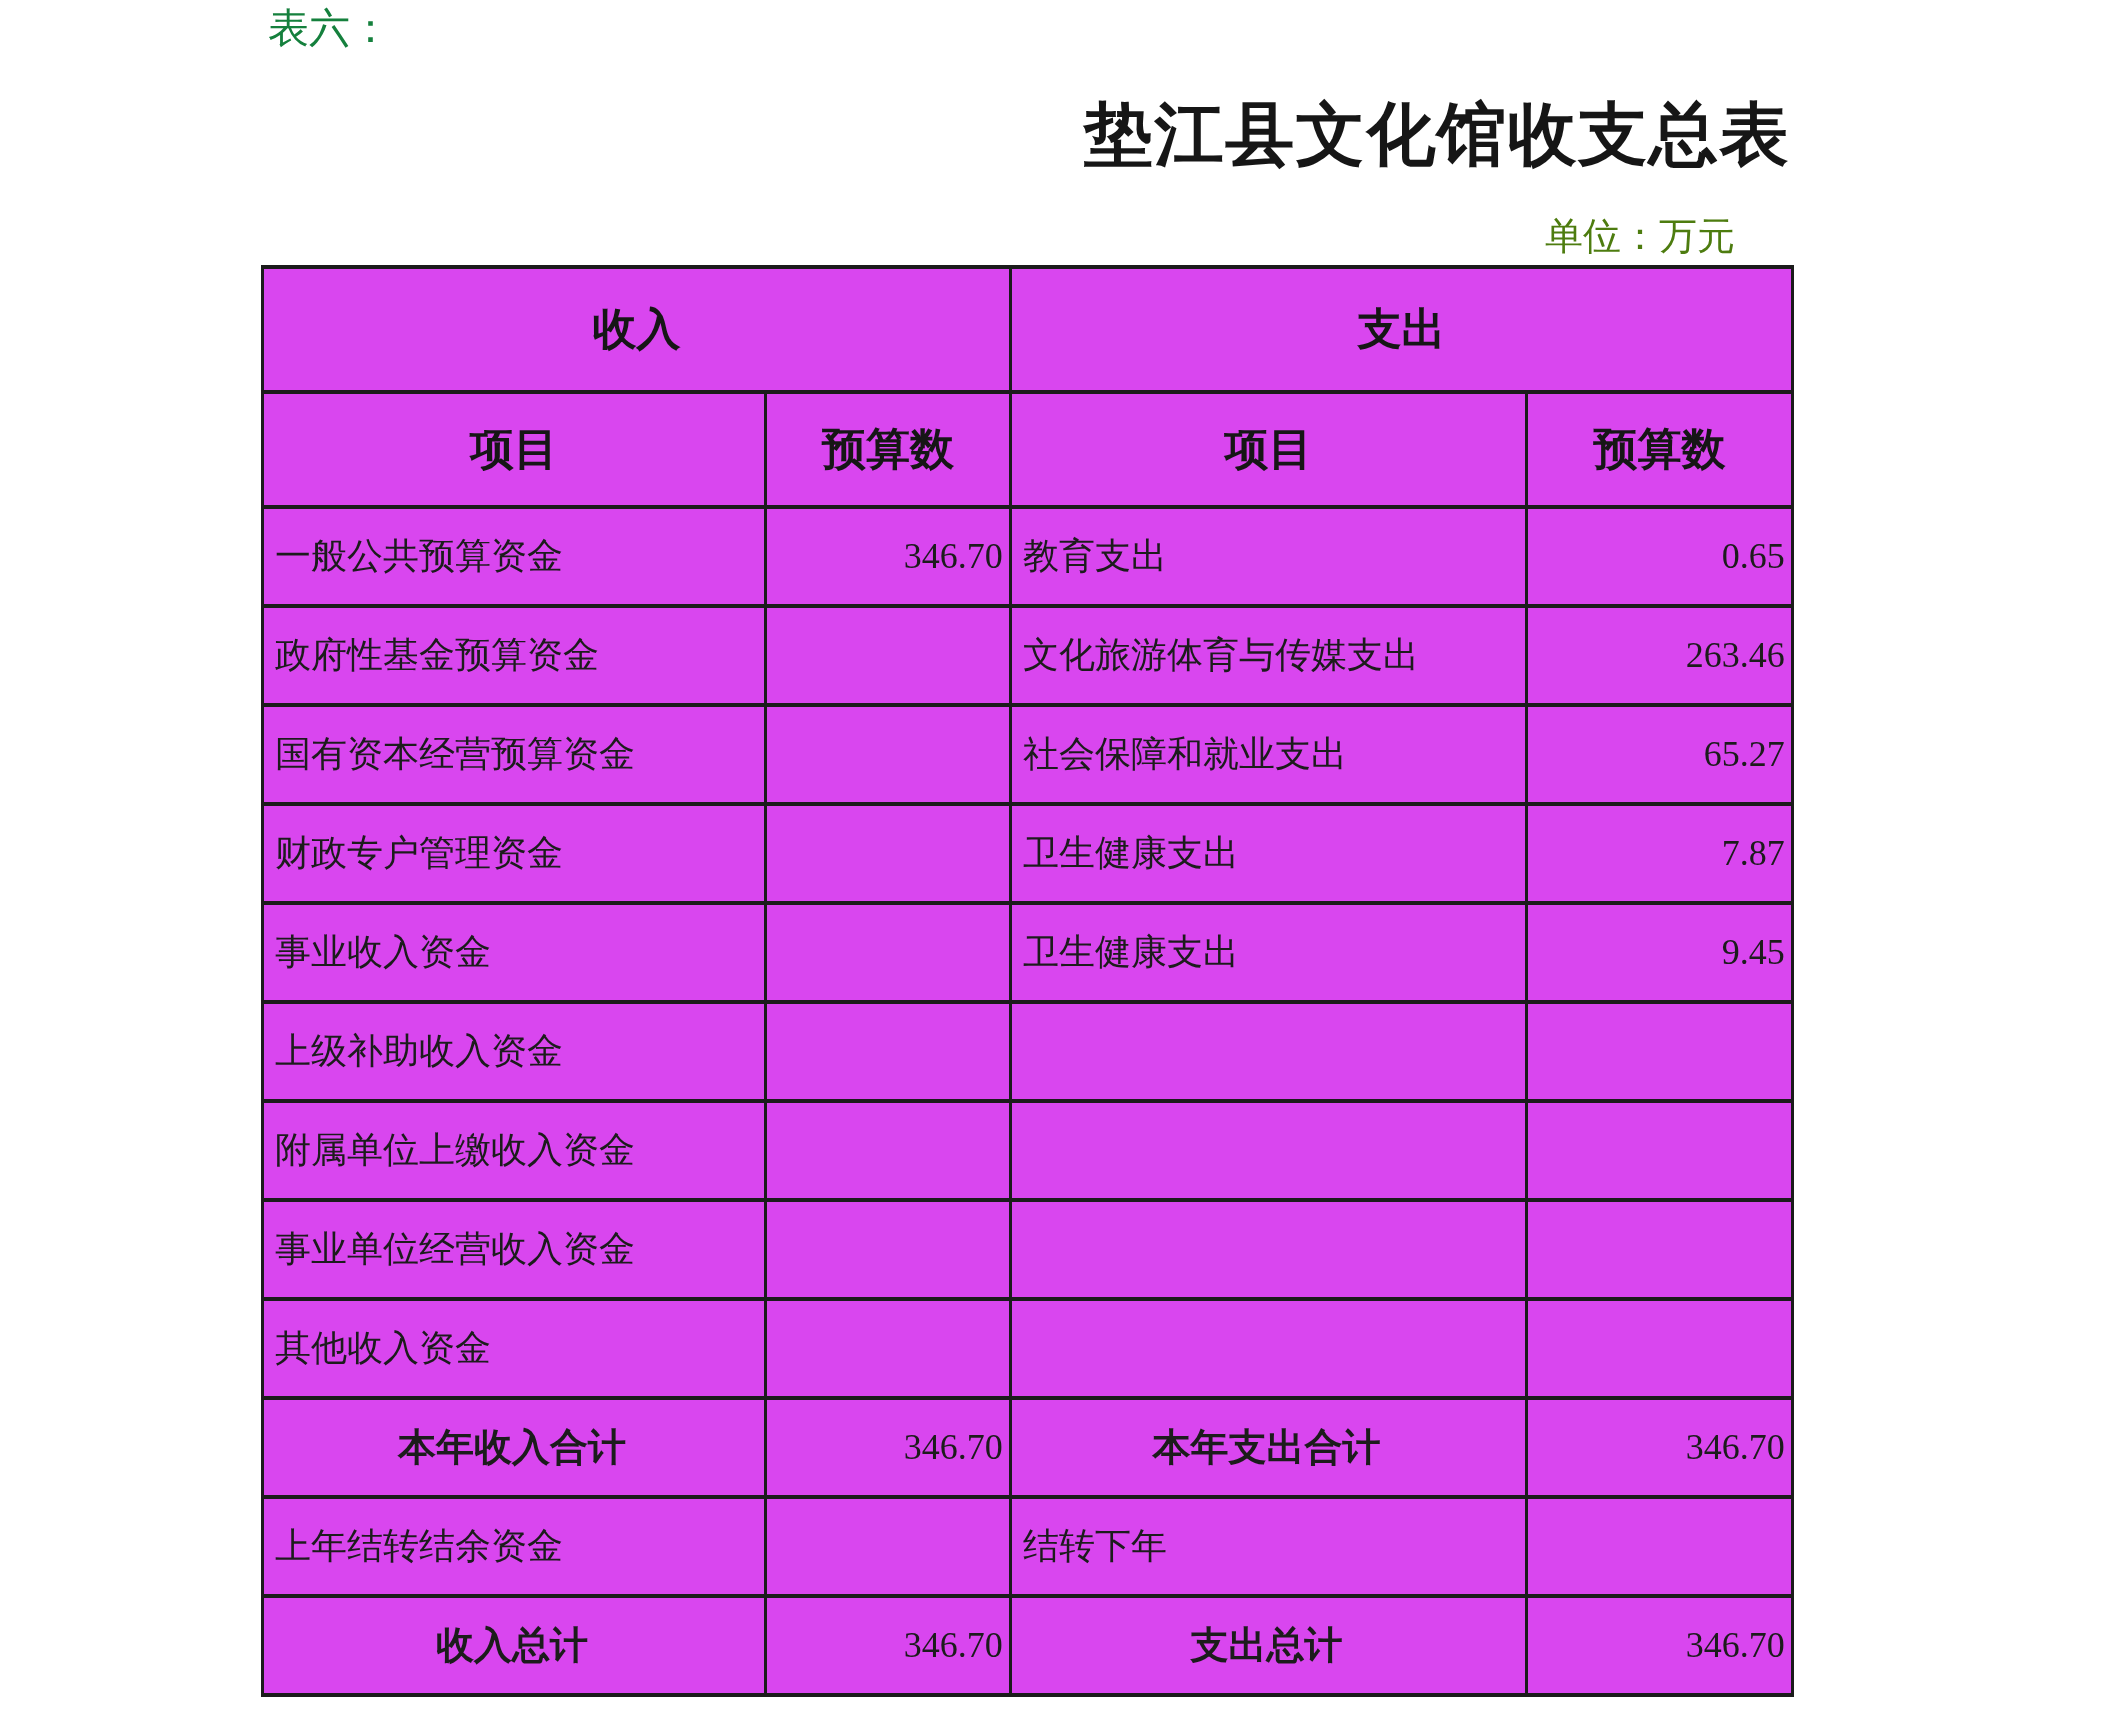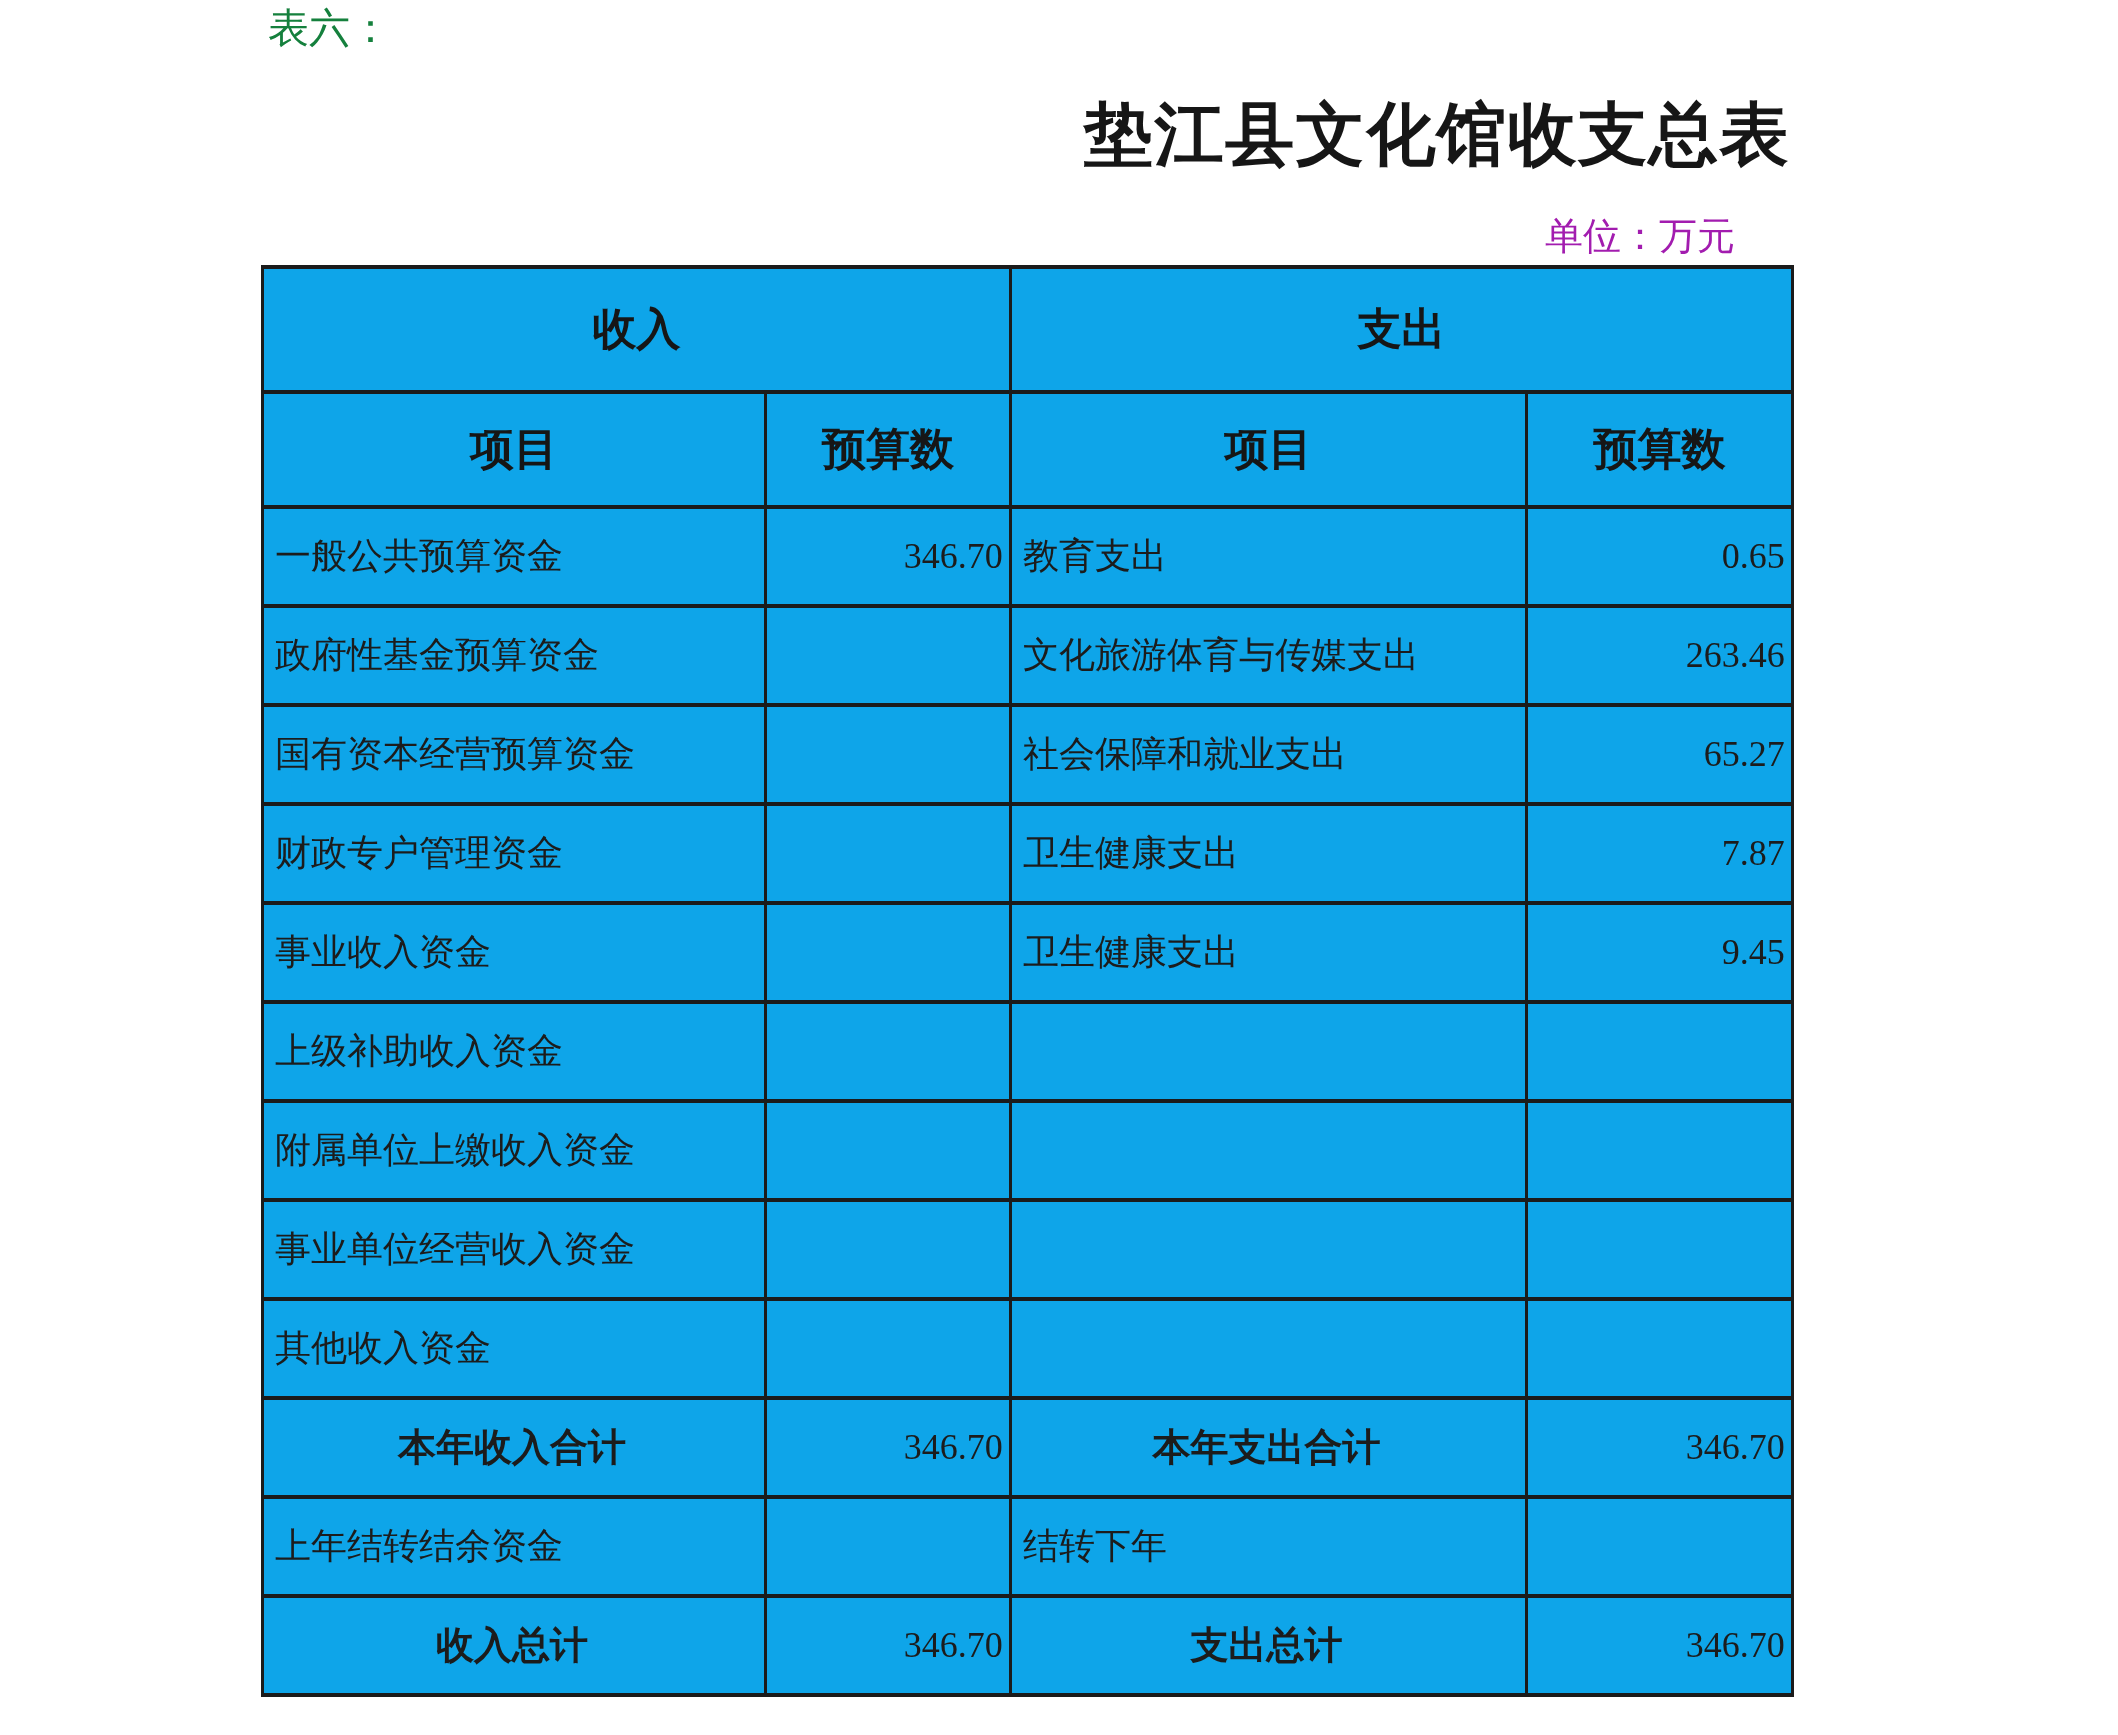--- a/index.html
+++ b/index.html
@@ -35,39 +35,39 @@
   }
   .unit-note {
     position: absolute;
     left: 261px;
     top: 215px;
     width: 1529px;
     box-sizing: border-box;
     padding-right: 55px;
     text-align: right;
     font: 38px/1.15 "Liberation Serif", serif;
-    color: #a21caf;
+    color: #4d7c0f;
   }
   table.summary {
     position: absolute;
     left: 261px;
     top: 265px;
     width: 1529px;
     border-collapse: collapse;
     table-layout: fixed;
     background: #ffffff;
   }
   table.summary th,
   table.summary td {
     border: 3.1px solid #1b1b1b;
     border-top-width: 4.7px;
     border-bottom-width: 4.7px;
     overflow: hidden;
     vertical-align: middle;
-    background: #0ea5e9;
+    background: #d946ef;
   }
   tr.section-header-row { height: 125px; }
   tr.column-header-row  { height: 115px; }
   tbody tr              { height: 99px; }
   table.summary th {
     font: bold 44px/1.1 "Liberation Sans", sans-serif;
     text-align: center;
     color: #161616;
   }
   td.item {

